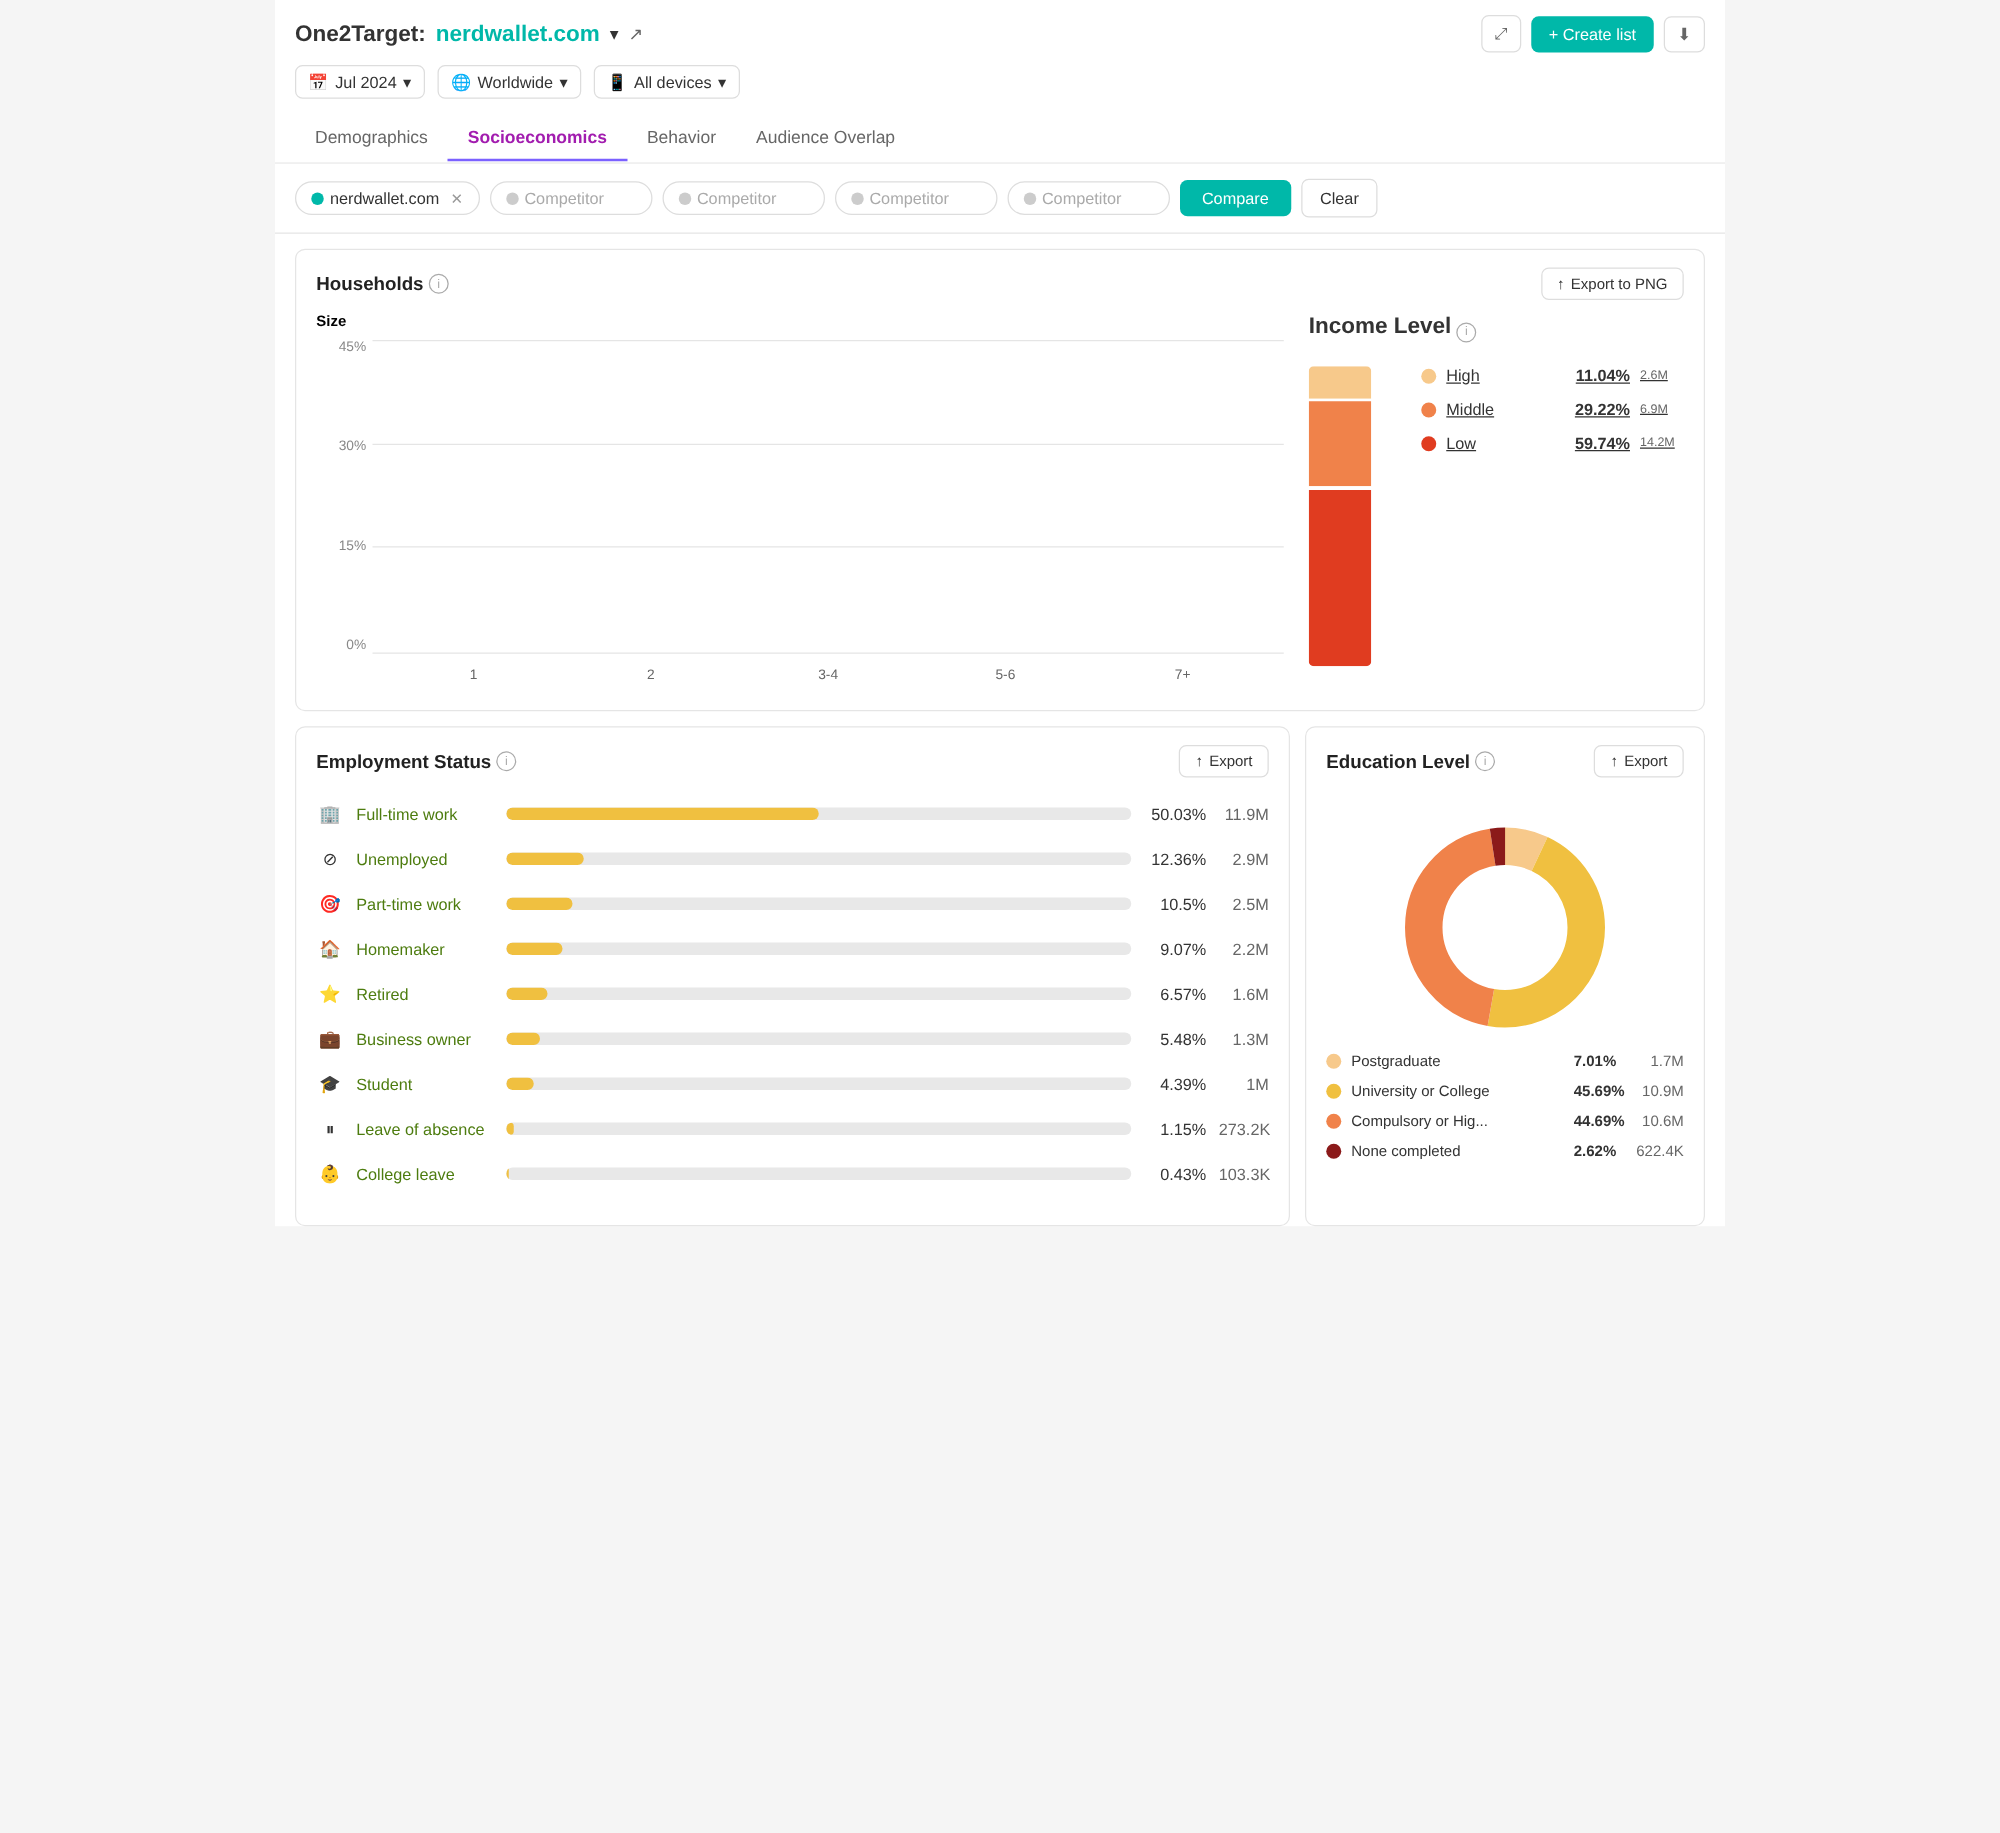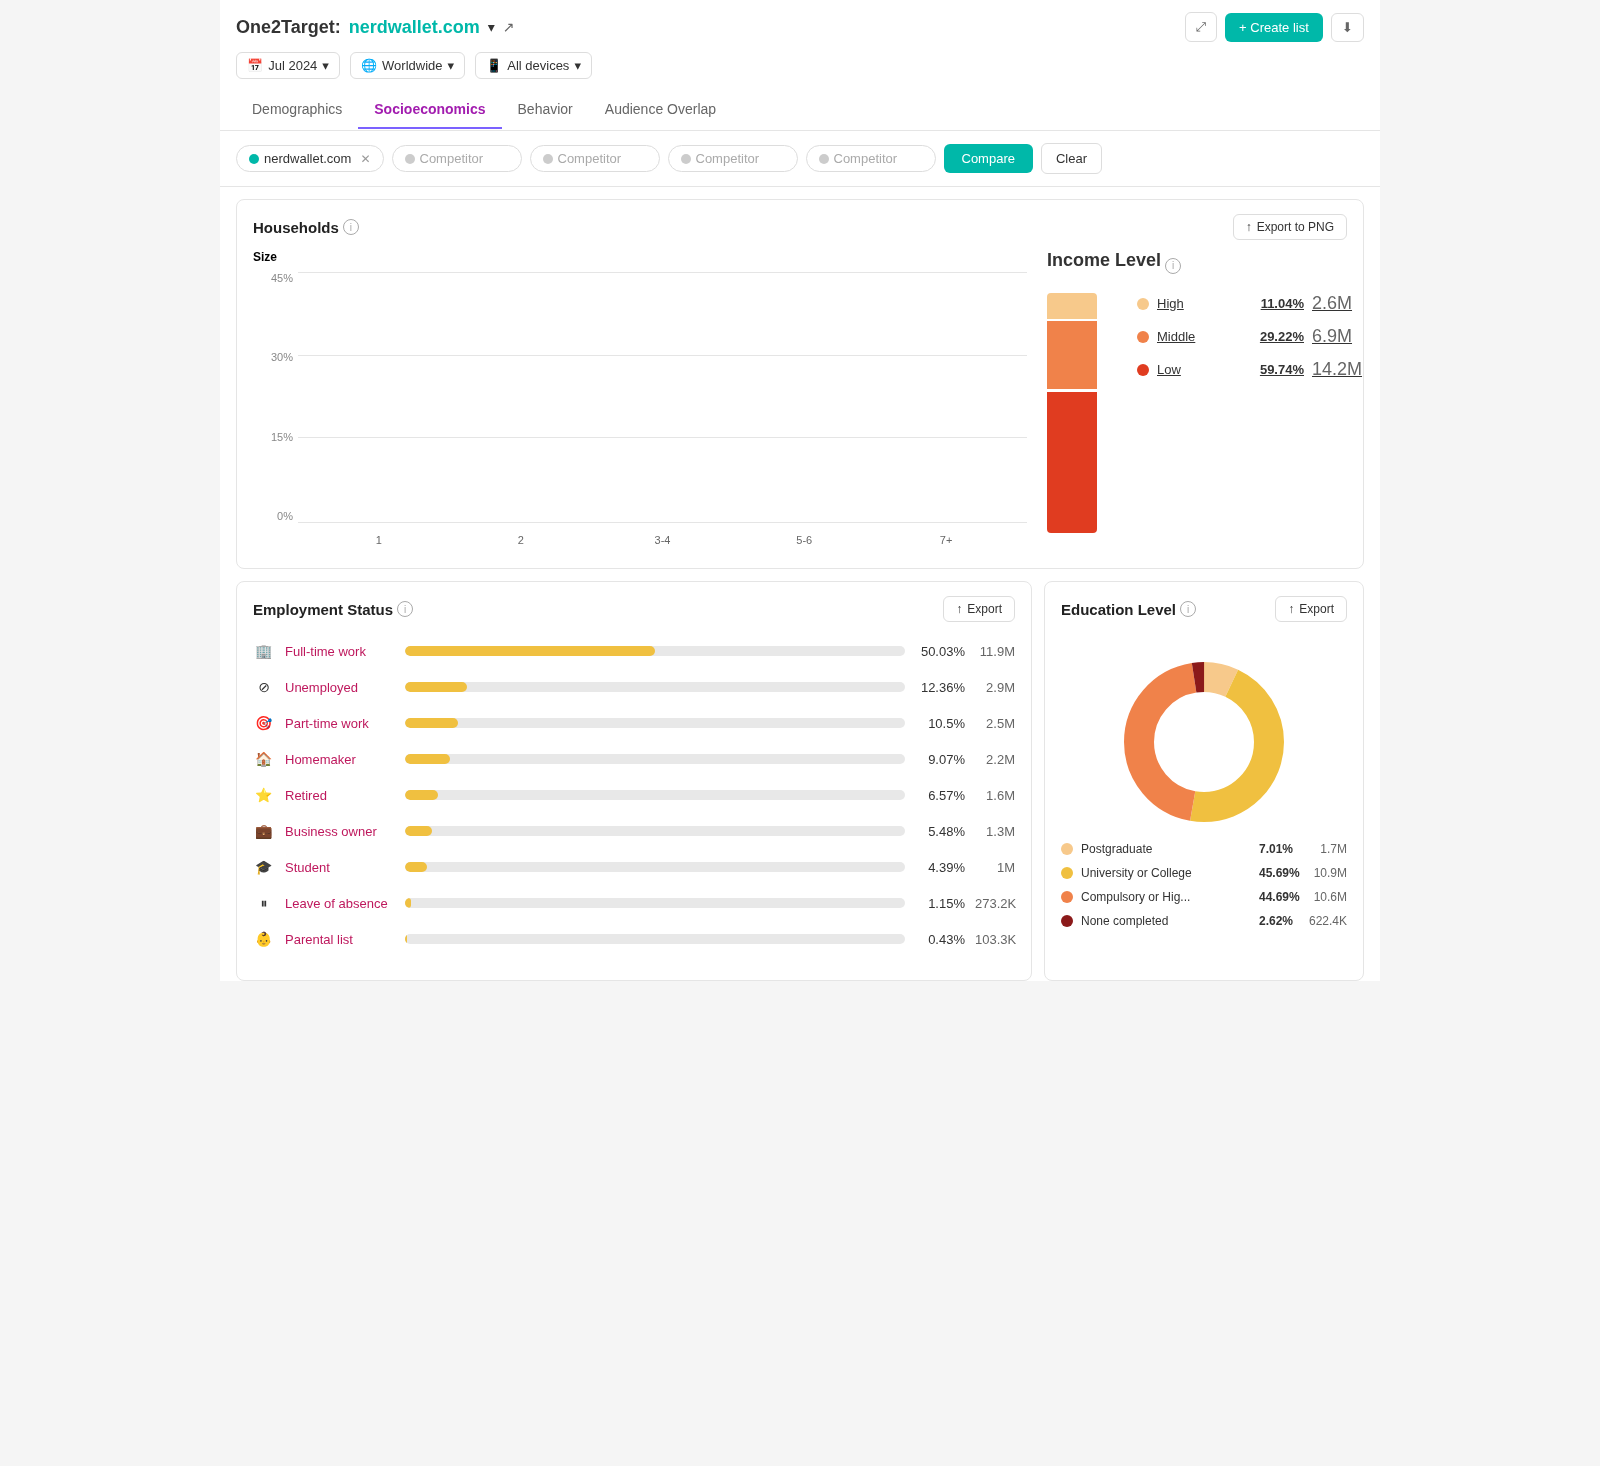--- a/index.html
+++ b/index.html
@@ -67,31 +67,31 @@
     
     .income-title { font-size: 18px; font-weight: 700; margin-bottom: 10px; }
     .income-chart { display: flex; gap: 20px; text-decoration: underline; }
     .income-bar-container { width: 70px; }
     .income-stacked { width: 50px; height: 240px; border-radius: 4px; overflow: hidden; display: flex; flex-direction: column; }
     .income-legend { flex: 1; }
     .income-legend-item { display: flex; align-items: center; gap: 8px; margin-bottom: 12px; }
     .income-dot { width: 12px; height: 12px; border-radius: 50%; flex-shrink: 0; }
     .income-name { font-size: 13px; color: #333; flex: 1; }
     .income-pct { font-size: 13px; font-weight: 600; width: 50px; text-align: right; }
-    .income-val { font-size: 18px; color: #666; width: 35px; }
+    .income-val { font-size: 10px; color: #666; width: 35px; }
     
     
     .bottom-row { display: flex; gap: 0; margin: 12px 16px; }
     .employment-card { flex: 1; border: 1px solid #e5e5e5; border-radius: 8px; background: #fff; margin-right: 12px; }
     .education-card { width: 320px; border: 1px solid #e5e5e5; border-radius: 8px; background: #fff; }
     
     .employment-list { padding: 8px 16px 16px; }
     .employment-item { display: flex; align-items: center; gap: 10px; margin-bottom: 14px; }
     .emp-icon { width: 22px; height: 22px; display: flex; align-items: center; justify-content: center; font-size: 14px; flex-shrink: 0; }
-    .emp-name { font-size: 13px; color: #be185d; width: 110px; flex-shrink: 0; }
+    .emp-name { font-size: 13px; color: #4d7c0f; width: 110px; flex-shrink: 0; }
     .emp-bar-bg { flex: 1; height: 10px; background: #e8e8e8; border-radius: 5px; overflow: hidden; }
     .emp-bar-fill { height: 100%; background: #f0c040; border-radius: 5px; }
     .emp-pct { font-size: 13px; width: 50px; text-align: right; color: #333; }
     .emp-val { font-size: 13px; width: 40px; text-align: right; color: #666; }
     
     
     .donut-container { display: flex; justify-content: center; padding: 20px 0 10px; }
     .education-legend { padding: 0 16px 16px; }
     .edu-legend-item { display: flex; align-items: center; gap: 8px; margin-bottom: 10px; }
     .edu-dot { width: 12px; height: 12px; border-radius: 50%; flex-shrink: 0; }
@@ -357,21 +357,21 @@
           <span class="emp-name">Leave of absence</span>
           <div class="emp-bar-bg">
             <div class="emp-bar-fill" style="width:1.15%;"></div>
           </div>
           <span class="emp-pct">1.15%</span>
           <span class="emp-val">273.2K</span>
         </div>
 
         <div class="employment-item">
           <span class="emp-icon">👶</span>
-          <span class="emp-name">Parental list</span>
+          <span class="emp-name">College leave</span>
           <div class="emp-bar-bg">
             <div class="emp-bar-fill" style="width:0.43%;"></div>
           </div>
           <span class="emp-pct">0.43%</span>
           <span class="emp-val">103.3K</span>
         </div>
 
       </div>
     </div>
 

